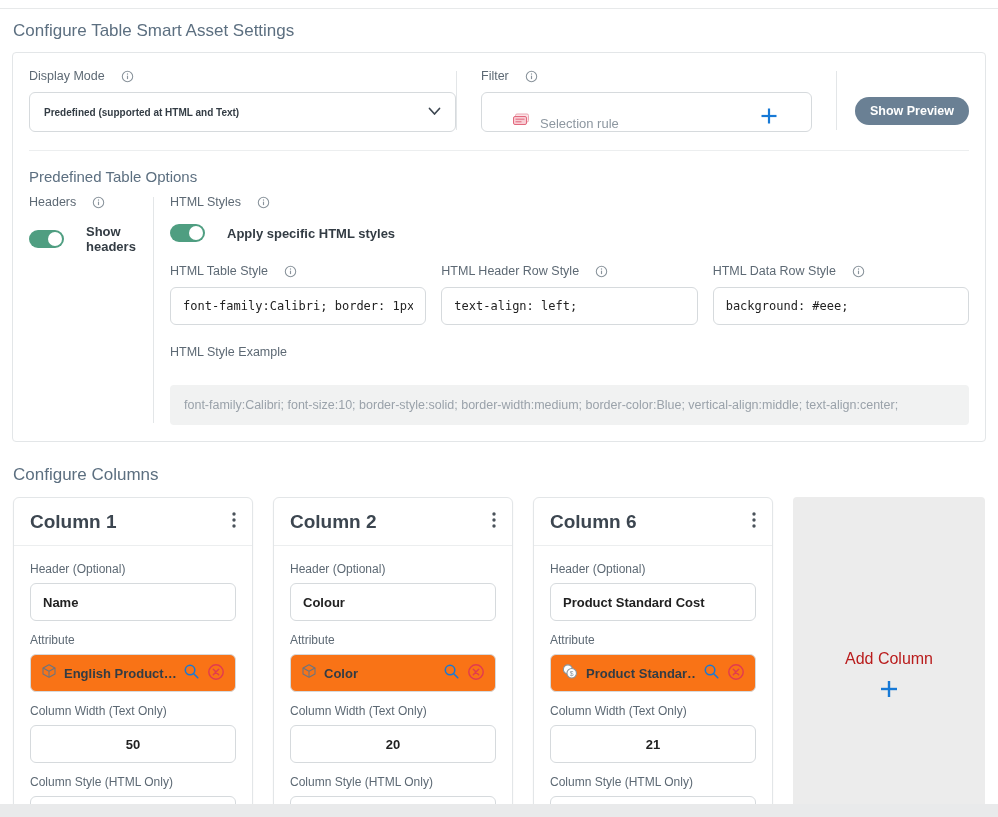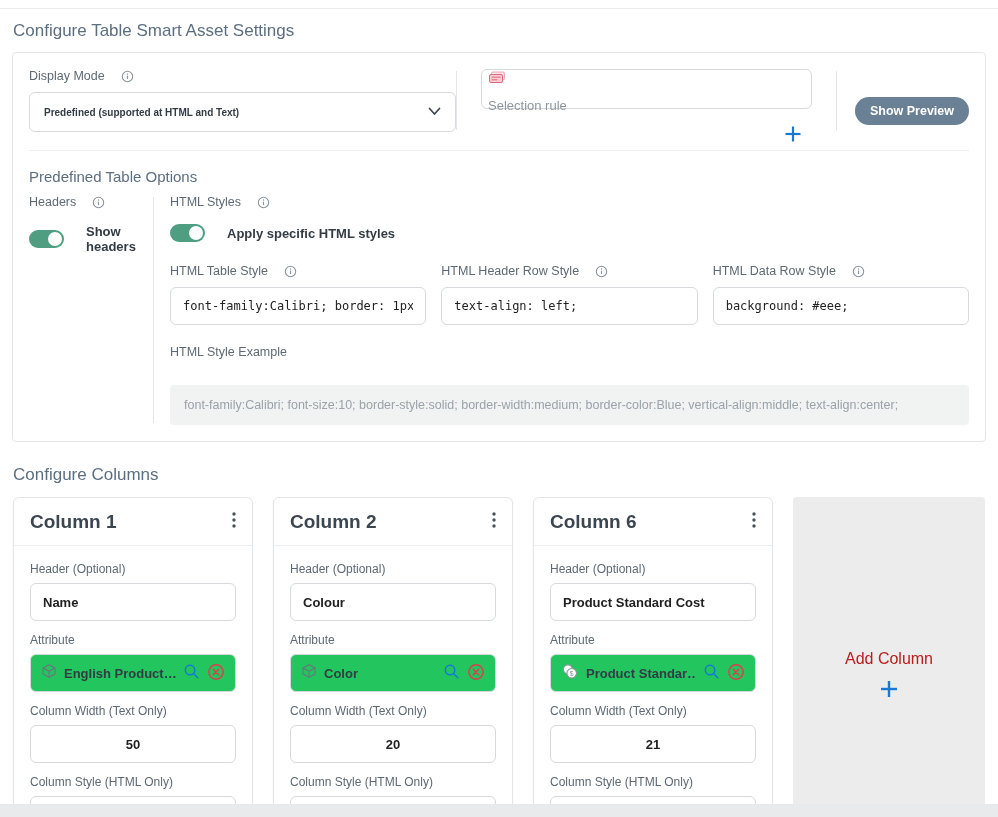--- a/index.html
+++ b/index.html
@@ -19,22 +19,22 @@
   .display-mode-block { width: 427px; flex-shrink: 0; }
   .v-div { width: 1px; background: #e3e6e8; margin: 2px 0; }
   .filter-block { flex: 1; padding: 0 24px; }
   .preview-block { width: 132px; flex-shrink: 0; display: flex; justify-content: flex-end; align-items: center; padding-top: 21px; }
 
   .field-label { display: flex; align-items: center; gap: 16px; font-size: 12.5px; color: #5d6974; margin-bottom: 9px; }
   .info-icon { display: inline-flex; cursor: pointer; }
 
   .select-box { height: 40px; border: 1px solid #d6dadd; border-radius: 6px; display: flex; align-items: center;
     justify-content: space-between; padding: 0 14px; font-size: 10px; font-weight: bold; color: #333c44; cursor: pointer; background:#fff; }
-  .filter-box { height: 40px; border: 1px solid #d6dadd; border-radius: 6px; display: flex; align-items: flex-start;
-    gap: 9px; padding: 0 6px; cursor: pointer; background:#fff;flex-direction:column; }
+  .filter-box { height: 40px; border: 1px solid #d6dadd; border-radius: 6px; display: flex; align-items: flex-end;
+    gap: 9px; padding: 0 30px; cursor: pointer; background:#fff; }
   .filter-placeholder { color: #8d97a0; font-size: 13px; }
   .plus-btn { margin-left: auto; background: none; border: none; padding: 2px; cursor: pointer; display: flex; }
 
   .preview-btn { background: #6a8094; color: #fff; border: none; border-radius: 14px; padding: 7px 15px;
     font-size: 12.5px; font-weight: bold; font-family: inherit; cursor: pointer; }
 
   .options-heading { color: #5c6f80; font-size: 15px; font-weight: normal; margin: 17px 0 6px; }
   .options-row { display: flex; margin-top: 10px; }
   .headers-col { width: 124px; flex-shrink: 0; }
   .styles-col { flex: 1; padding-left: 16px; }
@@ -58,21 +58,21 @@
   .columns-row { display: flex; gap: 20px; margin: 0 13px; align-items: stretch; }
   .column-card { width: 240px; flex-shrink: 0; border: 1px solid #e3e6e8; border-radius: 6px; background: #fff;
     box-shadow: 0 1px 2px rgba(0,0,0,0.05); display: flex; flex-direction: column; }
   .card-header { display: flex; align-items: center; justify-content: space-between; padding: 12px 8px 12px 16px; border-bottom: 1px solid #eceeef; }
   .card-title { font-size: 19px; font-weight: bold; color: #3c4650; }
   .kebab-btn { background: none; border: none; cursor: pointer; padding: 2px 8px; display: flex; }
   .card-body { padding: 13px 16px 16px; }
   .card-label { font-size: 12px; color: #5d6974; margin: 12px 0 7px; }
   .card-label.first { margin-top: 3px; }
   .attr-box { height: 38px; border: 1px solid #d6dadd; border-radius: 6px; display: flex; align-items: center;
-    gap: 7px; padding: 0 10px; cursor: pointer; background: #22c55e; }
+    gap: 7px; padding: 0 10px; cursor: pointer; background: #f97316; }
   .attr-text { font-size: 13px; font-weight: bold; color: #333c44; white-space: nowrap; overflow: hidden; }
   .attr-actions { margin-left: auto; display: flex; align-items: center; gap: 7px; flex-shrink: 0; }
   .icon-btn { background: none; border: none; padding: 0; cursor: pointer; display: flex; }
   .bold-input { font-weight: bold; }
   .center-input { text-align: center; }
   .style-input { height: 44px; }
 
   .add-column-card { flex: 1; background: #ececec; border-radius: 4px; display: flex; flex-direction: column;
     align-items: center; justify-content: center; gap: 10px; cursor: pointer; }
   .add-column-label { color: #b91c1c; font-size: 16px; }
@@ -105,20 +105,30 @@
           <svg width="13" height="9" viewBox="0 0 13 9">
               <path d="M1.5 1.5 L6.5 7 L11.5 1.5" stroke="#3c4650" stroke-width="1.7" fill="none" stroke-linecap="round" stroke-linejoin="round"></path>
             </svg>
         </span>
       </div>
     </div>
 
     <div class="v-div"></div>
 
     <div class="filter-block">
+      <div class="field-label">
+        <span>Filter</span>
+        <span class="info-icon">
+          <svg width="13" height="13" viewBox="0 0 16 16">
+              <circle cx="8" cy="8" r="6.4" fill="none" stroke="#8a949c" stroke-width="1.3"></circle>
+              <rect x="7.3" y="7" width="1.4" height="4.2" fill="#8a949c"></rect>
+              <rect x="7.3" y="4.2" width="1.4" height="1.5" fill="#8a949c"></rect>
+            </svg>
+        </span>
+      </div>
       <div class="filter-box">
         <span>
           <svg width="19" height="15" viewBox="0 0 19 15">
               <rect x="3.5" y="2" width="13" height="8" rx="1.5" fill="#fbe3e7" stroke="#eba7b2" stroke-width="1"></rect>
               <rect x="1.5" y="4.5" width="13" height="8" rx="1.5" fill="#f8cdd4" stroke="#e2697e" stroke-width="1"></rect>
               <line x1="3.5" y1="7.2" x2="12.5" y2="7.2" stroke="#e2697e" stroke-width="1"></line>
               <line x1="3.5" y1="9.8" x2="9.5" y2="9.8" stroke="#e2697e" stroke-width="1"></line>
             </svg>
         </span>
         <span class="filter-placeholder">Selection rule</span>

